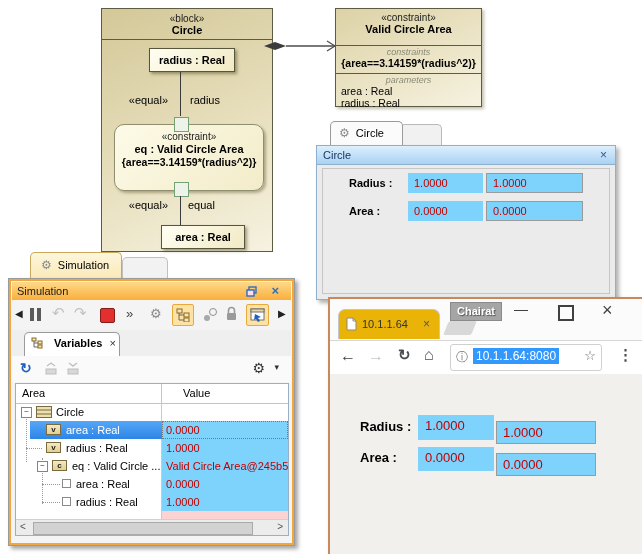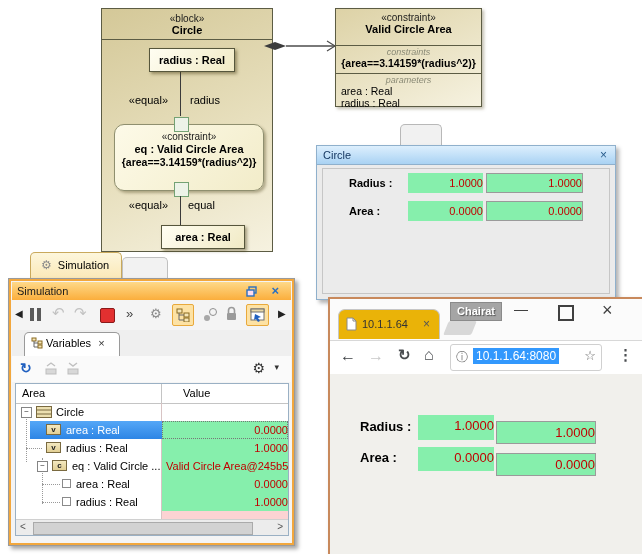--- a/index.html
+++ b/index.html
@@ -16,21 +16,21 @@
         box-shadow:2px 2px 3px rgba(80,70,30,.5);text-align:center;font-weight:bold;font-size:11px;}
   .cnode{background:linear-gradient(135deg,#fdfae8,#f2ecc9);border:1px solid #8f8f6f;border-radius:10px;
          box-shadow:2px 2px 3px rgba(80,70,30,.4);text-align:center;}
   .port{background:#edf3e8;border:1px solid #74a274;width:13px;height:13px;}
   .vline{width:1px;background:#3a3a3a;}
   .cblock{background:linear-gradient(155deg,#ddd2a6,#f6f2e0);border:1px solid #5c5c44;
           box-shadow:2px 2px 3px rgba(80,70,30,.35);}
   .comp-lbl{font-style:italic;color:#8a8a76;font-size:9px;text-align:center;}
   
   .tab{box-sizing:border-box;border-radius:5px 5px 0 0;}
-  .pinkbox{background:#86efac;color:#c00000;box-sizing:border-box;overflow:hidden;white-space:nowrap;text-align:right;}
+  .pinkbox{background:#7dd3fc;color:#c00000;box-sizing:border-box;overflow:hidden;white-space:nowrap;}
   .pinkinput{border:1px solid #9a9a9a;}
   
   .cpanel{background:#ebebeb;border:1px solid #8fb0cc;box-shadow:3px 3px 4px rgba(0,0,0,.3);}
   .cpanel-hdr{background:linear-gradient(#ddeffd,#a9d2f3);color:#12345e;border-bottom:1px solid #8fb0cc;}
   
   .spanel{background:#f4f4f4;border:1px solid #9a9a9a;outline:2px solid #f2a73d;outline-offset:-3px;
           box-shadow:3px 3px 4px rgba(0,0,0,.35);}
   .stitle{background:linear-gradient(#fed989,#fbae3c);color:#1a1a1a;}
   .exp{width:9px;height:9px;border:1px solid #848484;background:#fff;line-height:7px;text-align:center;
        font-size:8px;color:#333;box-sizing:content-box;}
@@ -95,20 +95,24 @@
       <div style="font-size:10.5px;font-weight:bold;text-align:center;">{area==3.14159*(radius^2)}</div>
     </div>
     <div style="padding-top:1px;">
       <div class="comp-lbl">parameters</div>
       <div style="font-size:10.5px;padding-left:5px;">area : Real</div>
       <div style="font-size:10.5px;padding-left:5px;">radius : Real</div>
     </div>
   </div>
 
   <div class="abs tab" style="left:400px;top:124px;width:42px;height:22px;background:#f1f1f1;border:1px solid #b8b8b8;border-bottom:none;"></div>
+  <div class="abs tab" style="left:330px;top:121px;width:73px;height:25px;background:#fbfbfb;border:1px solid #9a9a9a;border-bottom:none;padding:4px 0 0 8px;">
+    <span style="color:#8a8a8a;font-size:12px;">⚙</span>
+    <span style="margin-left:3px;">Circle</span>
+  </div>
   <div class="abs cpanel" style="left:316px;top:145px;width:298px;height:153px;">
     <div class="cpanel-hdr" style="height:18px;line-height:18px;padding:0 6px;">
       <span>Circle</span>
       <span class="abs" style="right:8px;top:0;color:#2a5d8c;font-size:12px;">×</span>
     </div>
     <div class="abs" style="left:5px;top:22px;right:5px;bottom:5px;border:1px solid #c6c6c6;background:#ebebeb;">
       <div class="abs" style="left:26px;top:8px;font-weight:bold;">Radius :</div>
       <div class="abs pinkbox" style="left:85px;top:4px;width:75px;height:20px;line-height:20px;padding-left:6px;">1.0000</div>
       <div class="abs pinkbox pinkinput" style="left:163px;top:4px;width:97px;height:20px;line-height:18px;padding-left:6px;">1.0000</div>
       <div class="abs" style="left:26px;top:36px;font-weight:bold;">Area :</div>
@@ -170,21 +174,21 @@
     </div>
 
     <div class="abs" style="left:3px;top:51px;right:3px;height:26px;background:#efefef;border-bottom:1px solid #b0b0b0;">
       <div class="abs tab" style="left:12px;top:2px;width:96px;height:24px;background:#fff;border:1px solid #9a9a9a;border-bottom:none;padding:4px 0 0 6px;">
         <svg width="12" height="12" style="vertical-align:-2px;">
           <rect x="1" y="1" width="4" height="3" fill="#f5e6b8" stroke="#8a6a20"></rect>
           <rect x="7" y="4" width="4" height="3" fill="#f5e6b8" stroke="#8a6a20"></rect>
           <rect x="7" y="8" width="4" height="3" fill="#f5e6b8" stroke="#8a6a20"></rect>
           <path d="M3 4 V10 H7 M3 6 H7" fill="none" stroke="#666"></path>
         </svg>
-        <span style="font-weight:normal;">Variables</span>
+        <span style="font-weight:bold;margin-left:8px;">Variables</span>
         <span style="margin-left:4px;color:#333;">×</span>
       </div>
     </div>
 
     <div class="abs" style="left:3px;top:77px;right:3px;height:26px;background:#fafafa;">
       <span class="abs" style="left:8px;top:4px;font-size:14px;font-weight:bold;color:#2060c0;">↻</span>
       <svg class="abs" style="left:32px;top:6px;" width="14" height="13">
         <path d="M3 4 L7 1 L11 4" fill="none" stroke="#c0c0c0" stroke-width="1.4"></path>
         <rect x="2" y="7" width="10" height="5" fill="#d8d8d8" stroke="#bdbdbd"></rect>
       </svg>

